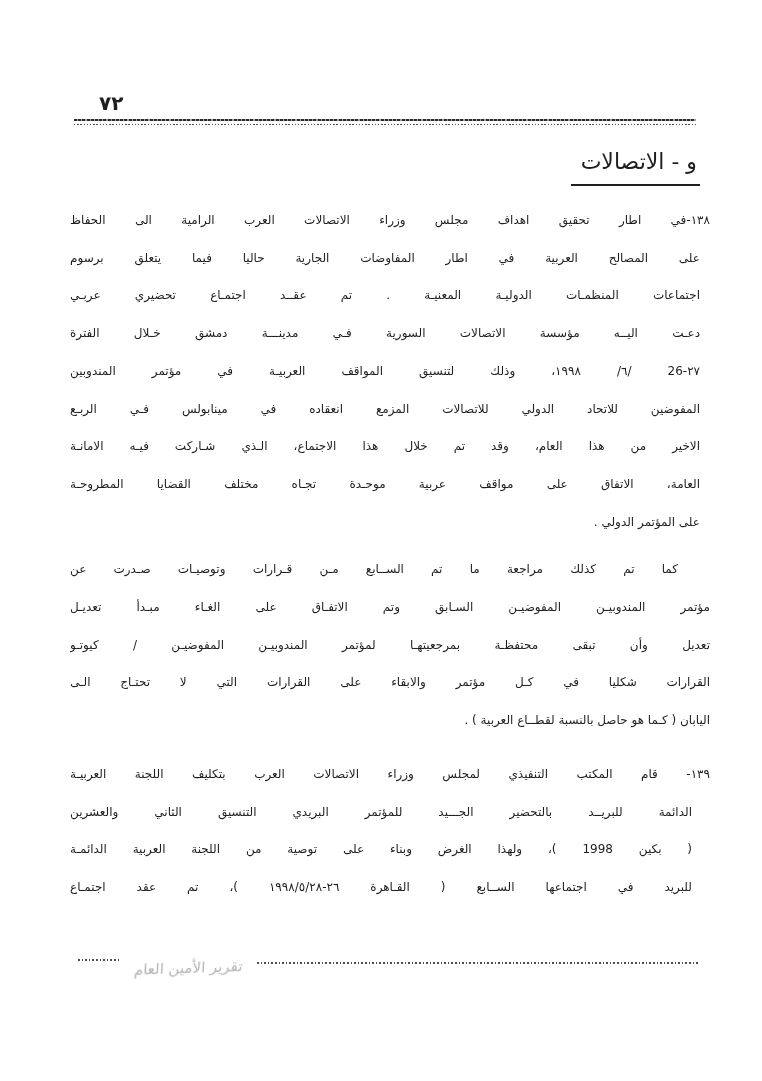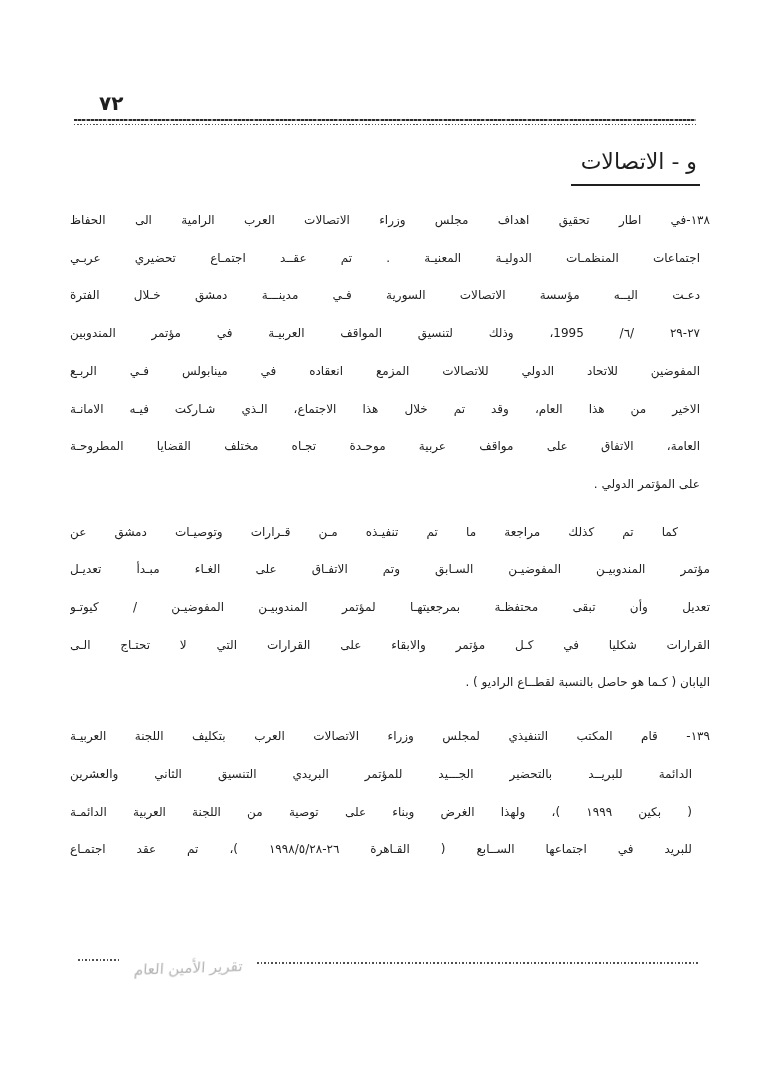--- a/index.html
+++ b/index.html
@@ -85,39 +85,40 @@
 
 <div class="page-number">٧٢</div>
 
 <div class="header-rule"></div>
 
 <div class="heading">و - الاتصالات</div>
 
 <div class="body-text">
   <div class="para p1 hang-sm">
       <div class="line">١٣٨-في اطار تحقيق اهداف مجلس وزراء الاتصالات العرب الرامية الى الحفاظ</div>
+      <div class="line">على المصالح العربية في اطار المفاوضات الجارية حاليا فيما يتعلق برسوم</div>
       <div class="line">اجتماعات المنظمـات الدوليـة المعنيـة . تم عقــد اجتمـاع تحضيري عربـي</div>
       <div class="line">دعـت اليــه مؤسسة الاتصالات السورية فـي مدينـــة دمشق خـلال الفترة</div>
-      <div class="line">٢٧-٢٩ /٦/ 1995، وذلك لتنسيق المواقف العربيـة في مؤتمر المندوبين</div>
+      <div class="line">٢٧-26 /٦/ ١٩٩٨، وذلك لتنسيق المواقف العربيـة في مؤتمر المندوبين</div>
       <div class="line">المفوضين للاتحاد الدولي للاتصالات المزمع انعقاده في مينابولس فـي الربـع</div>
       <div class="line">الاخير من هذا العام، وقد تم خلال هذا الاجتماع، الـذي شـاركت فيـه الامانـة</div>
       <div class="line">العامة، الاتفاق على مواقف عربية موحـدة تجـاه مختلف القضايا المطروحـة</div>
       <div class="line last">على المؤتمر الدولي .</div>
     </div>
   <div class="para p2 indent-first">
-      <div class="line">كما تم كذلك مراجعة ما تم تنفيـذه مـن قـرارات وتوصيـات دمشق عن</div>
+      <div class="line">كما تم كذلك مراجعة ما تم الســابع مـن قـرارات وتوصيـات صـدرت عن</div>
       <div class="line">مؤتمر المندوبيـن المفوضيـن السـابق وتم الاتفـاق على الغـاء مبـدأ تعديـل</div>
       <div class="line">تعديل وأن تبقى محتفظـة بمرجعيتهـا لمؤتمر المندوبيـن المفوضيـن / كيوتـو</div>
       <div class="line">القرارات شكليا في كـل مؤتمر والابقاء على القرارات التي لا تحتـاج الـى</div>
-      <div class="line last">اليابان ( كـما هو حاصل بالنسبة لقطــاع الراديو ) .</div>
+      <div class="line last">اليابان ( كـما هو حاصل بالنسبة لقطــاع العربية ) .</div>
     </div>
   <div class="para p3 hang-md">
       <div class="line">١٣٩- قام المكتب التنفيذي لمجلس وزراء الاتصالات العرب بتكليف اللجنة العربيـة</div>
       <div class="line">الدائمة للبريــد بالتحضير الجـــيد للمؤتمر البريدي التنسيق الثاني والعشرين</div>
-      <div class="line">( بكين ١٩٩٩ )، ولهذا الغرض وبناء على توصية من اللجنة العربية الدائمـة</div>
+      <div class="line">( بكين 1998 )، ولهذا الغرض وبناء على توصية من اللجنة العربية الدائمـة</div>
       <div class="line">للبريد في اجتماعها الســابع ( القـاهرة ٢٦-٢٨/‏٥/‏١٩٩٨ )، تم عقد اجتمـاع</div>
     </div>
 </div>
 
 <div class="footer">
   <div class="dotted flex1"></div>
   <div class="stamp">تقرير الأمين العام</div>
   <div class="dotted dash-short"></div>
 </div>
 

